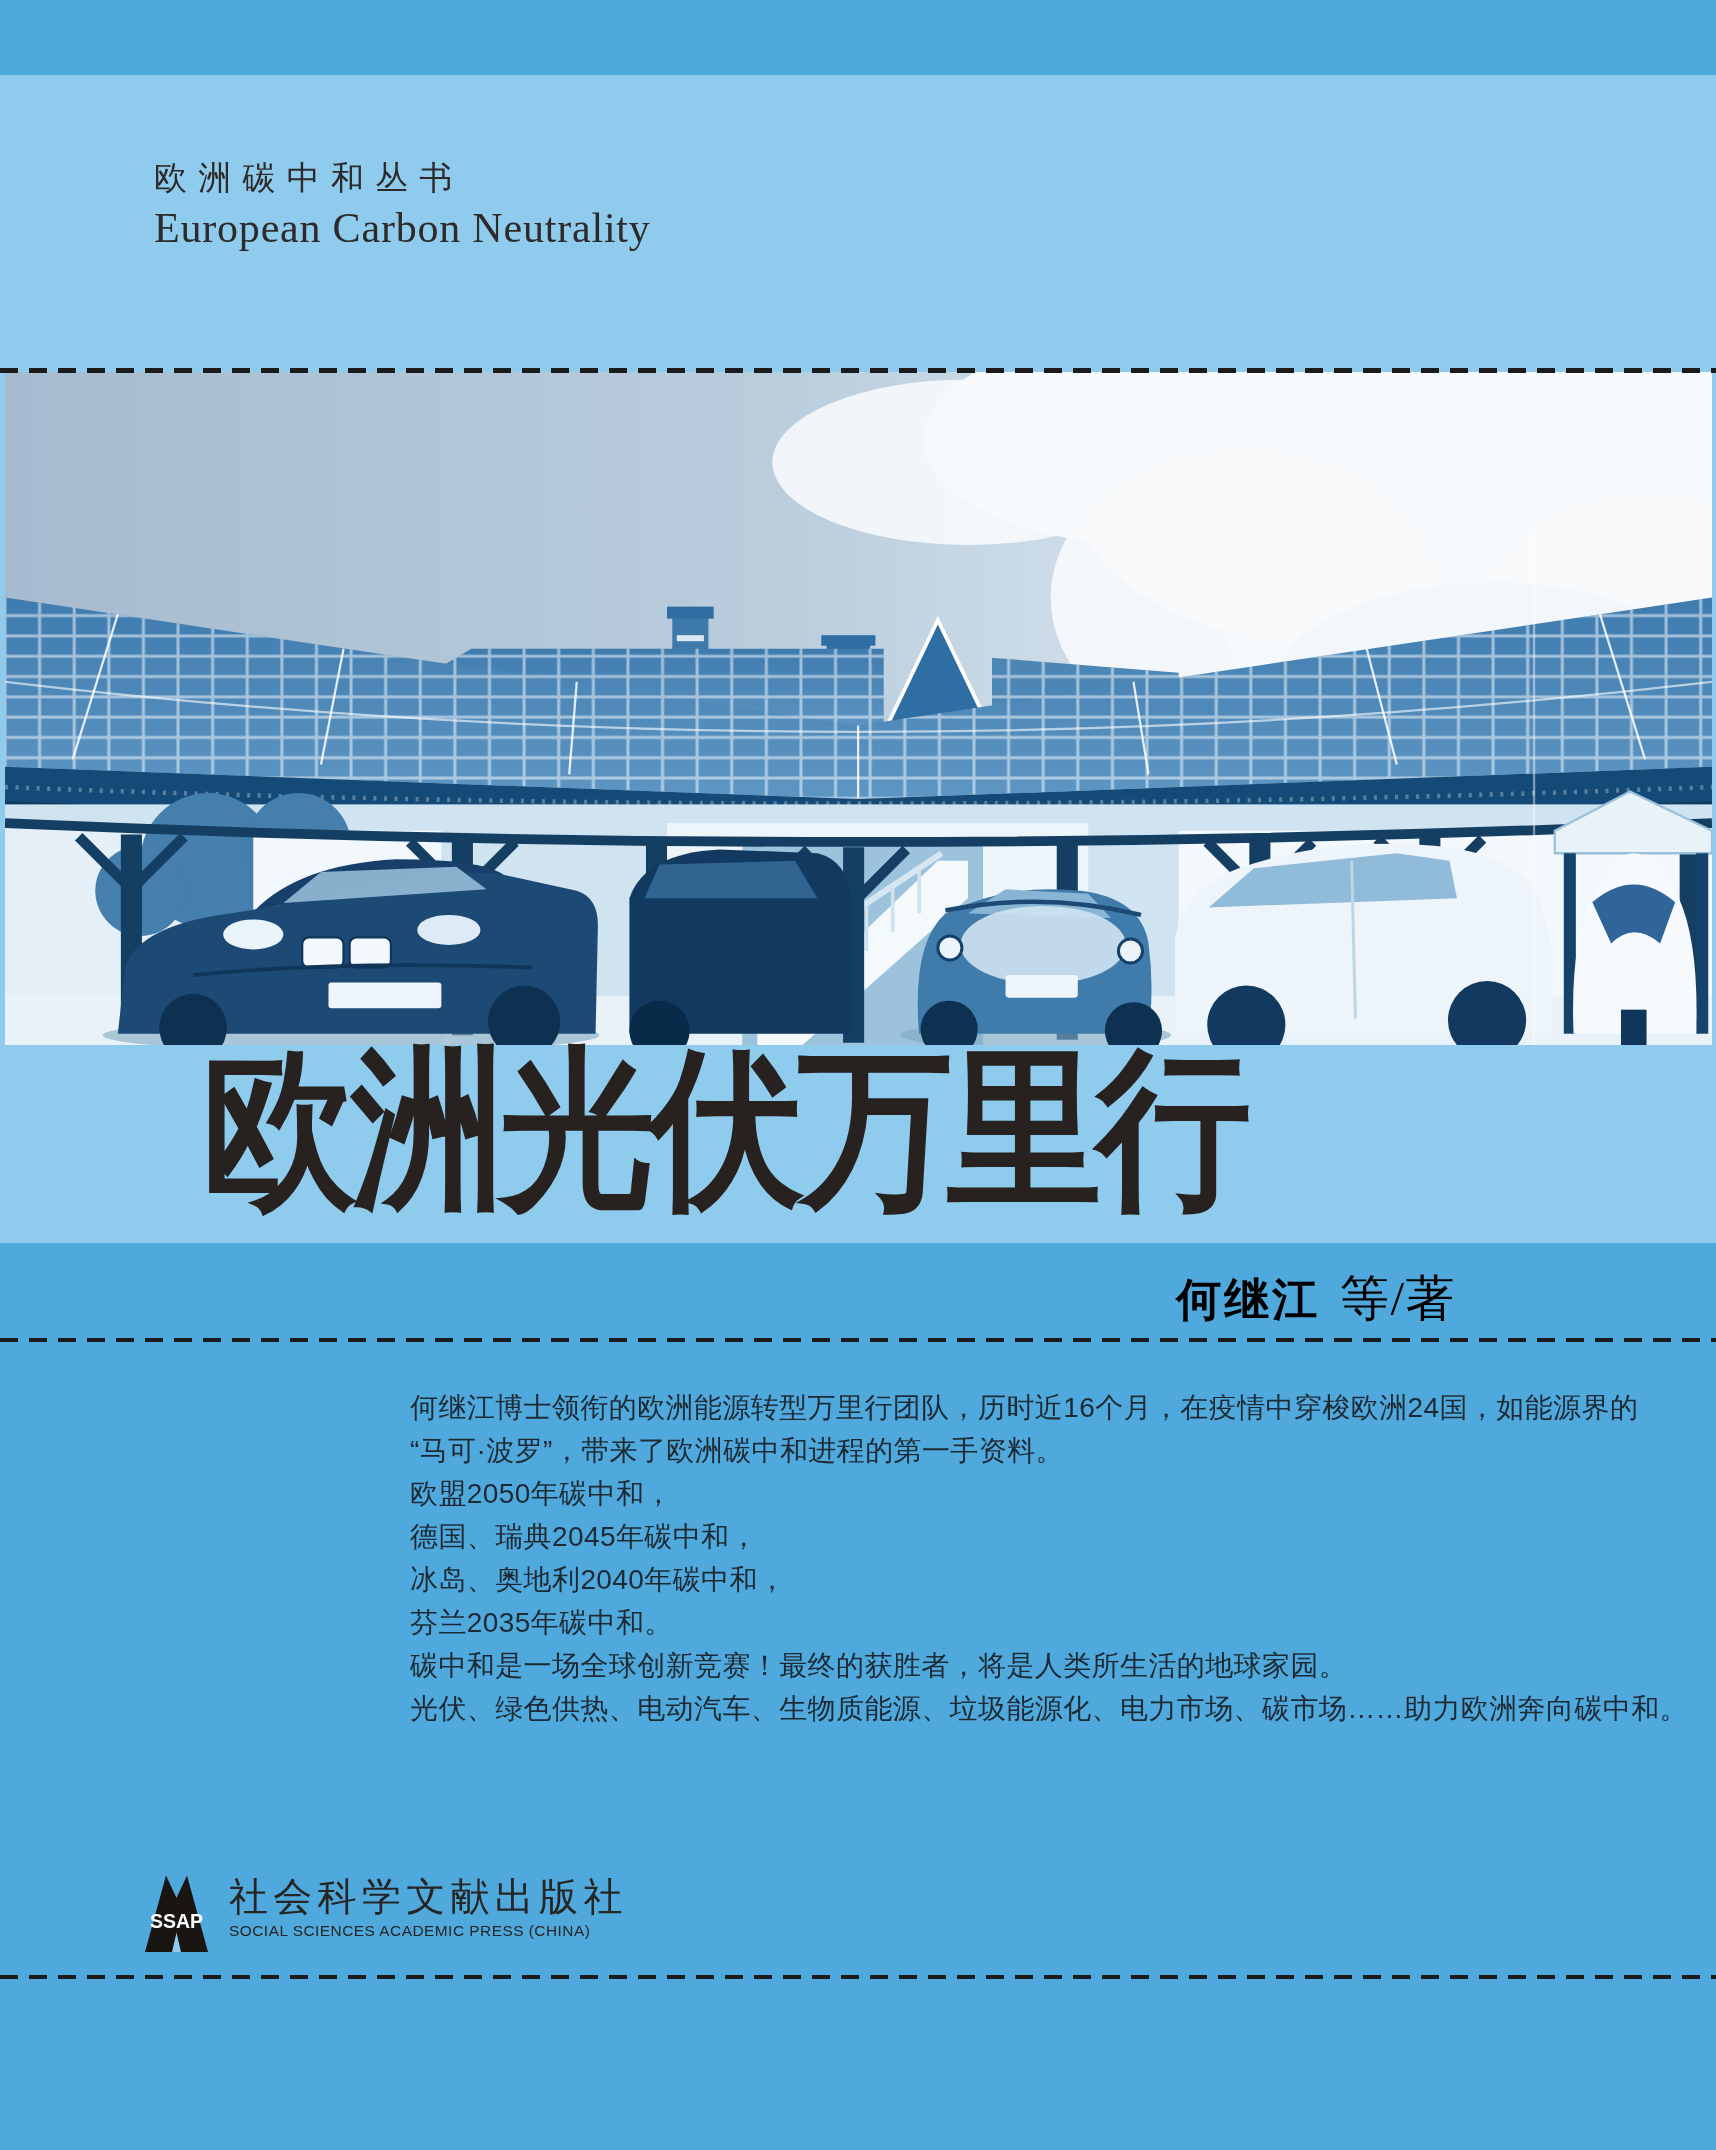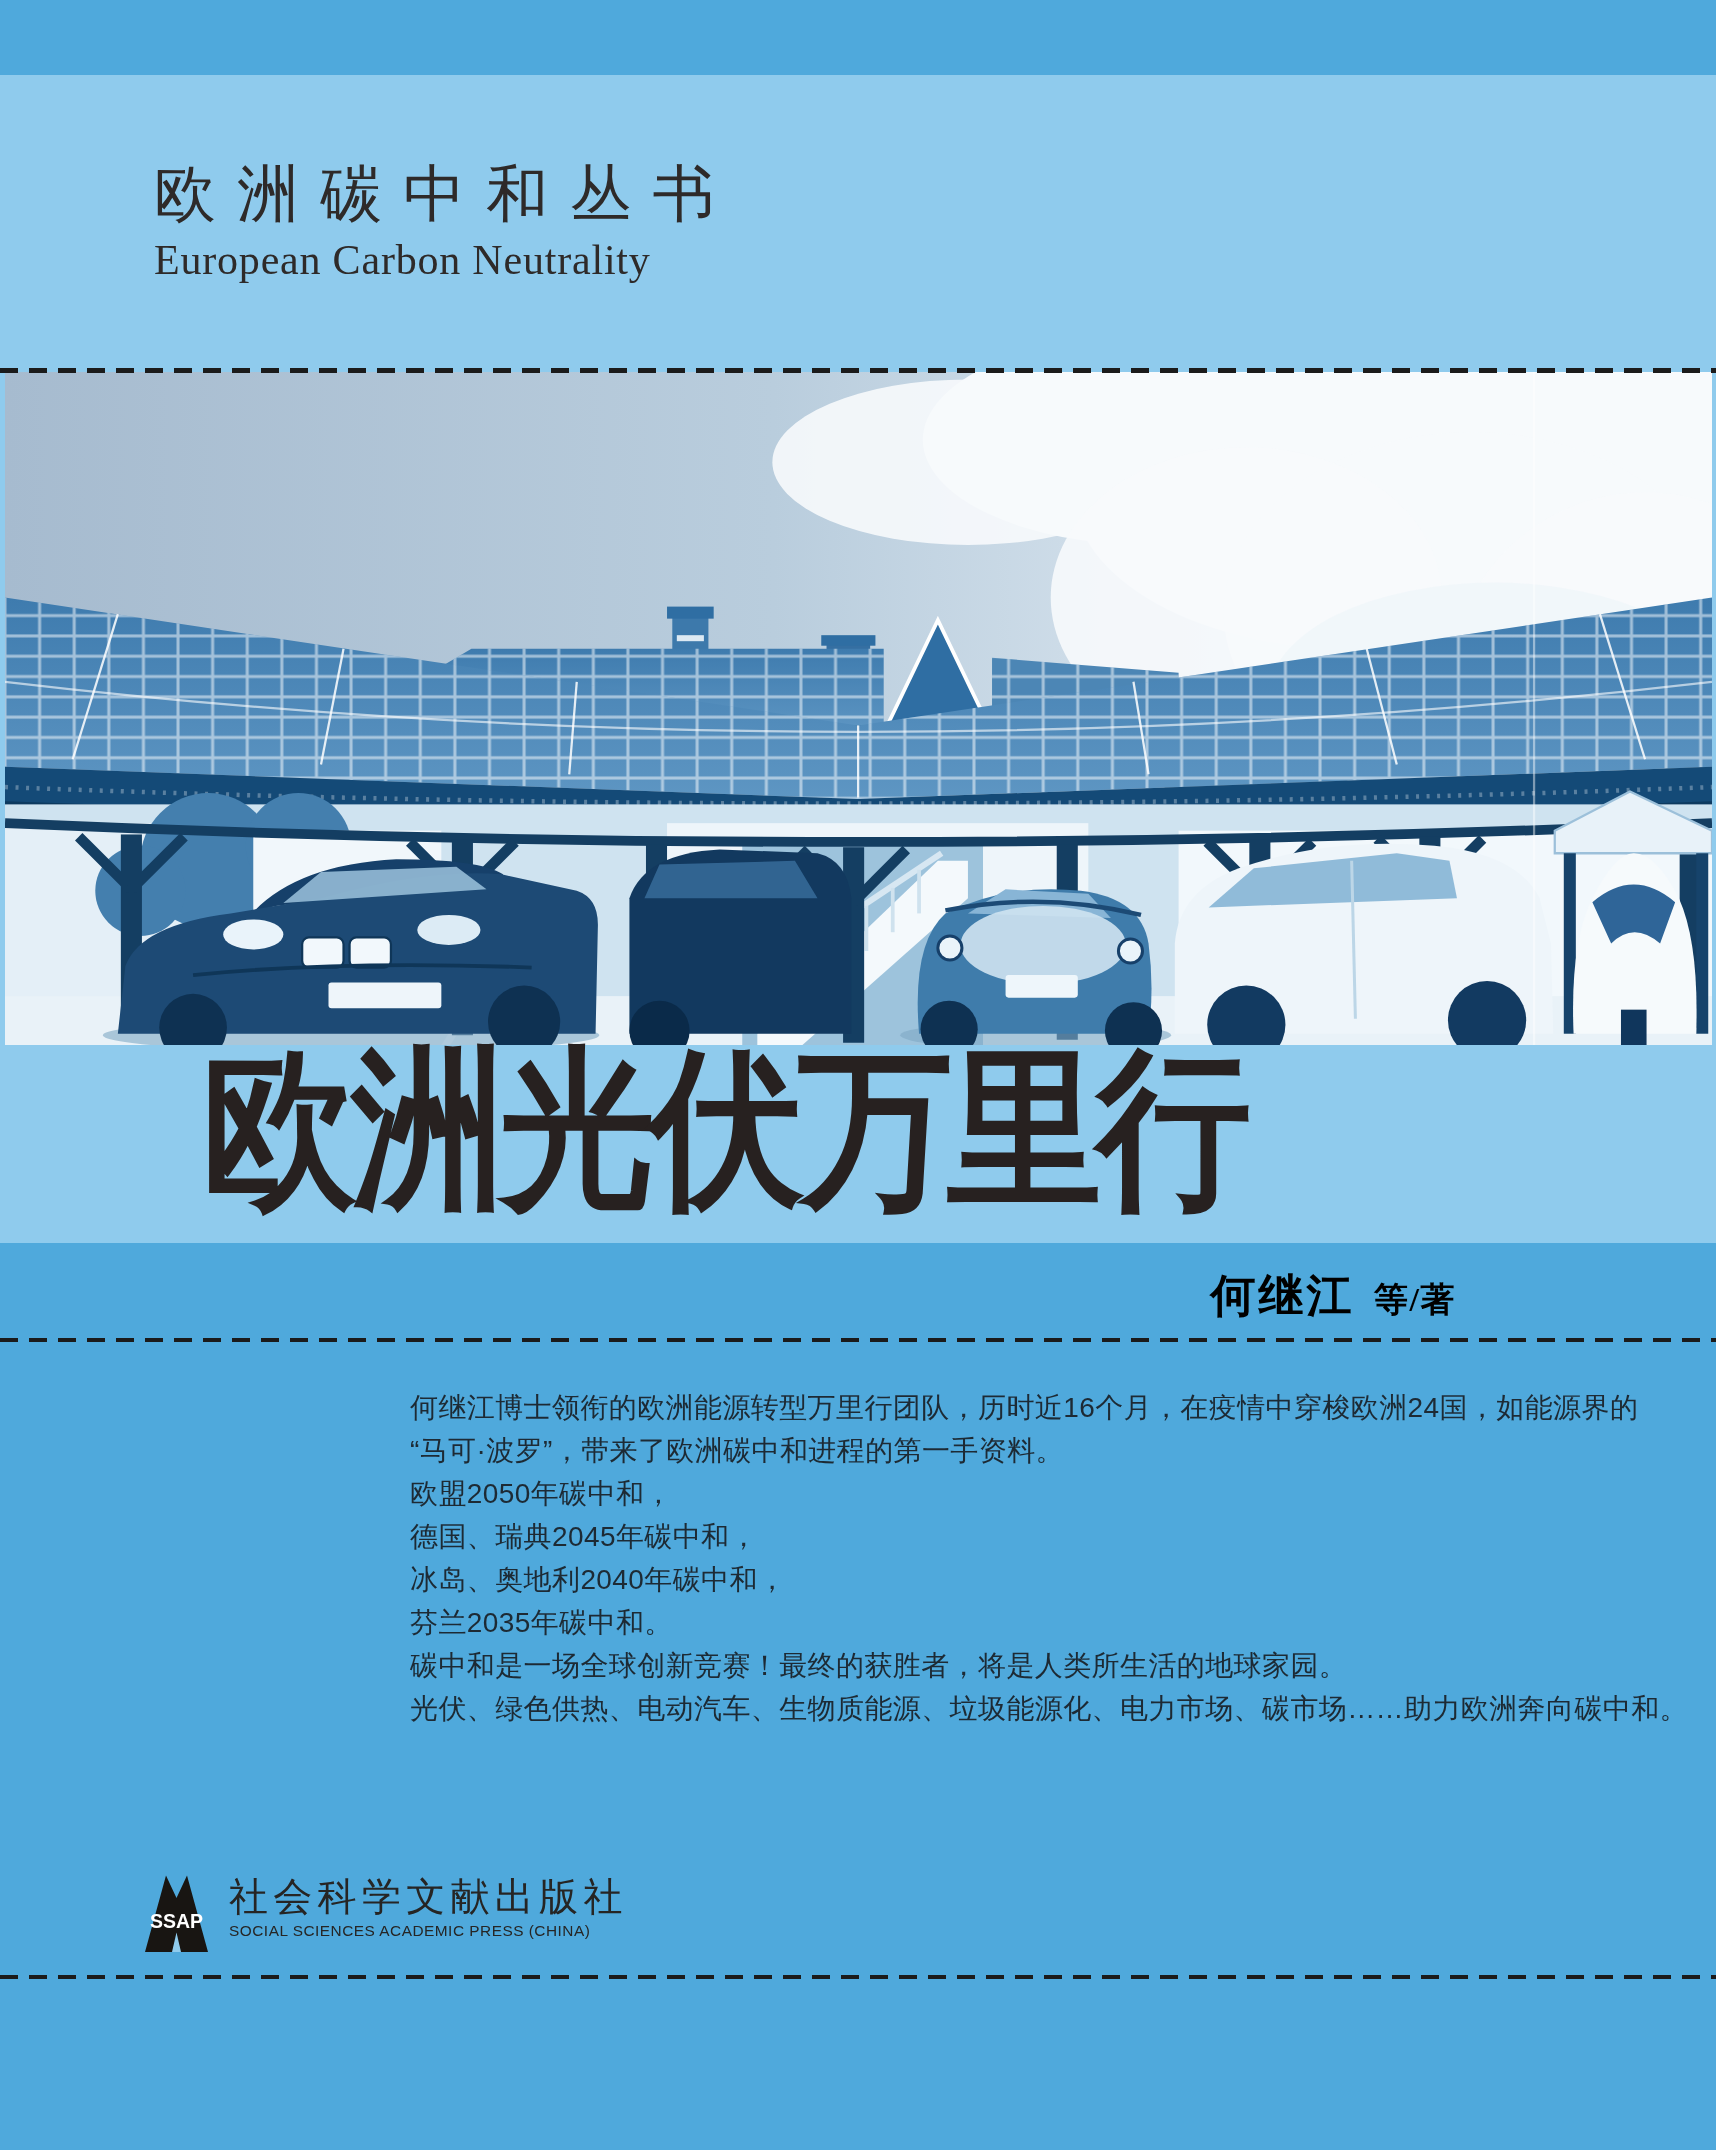--- a/index.html
+++ b/index.html
@@ -19,21 +19,21 @@
   .dash{position:absolute;left:0;width:1716px;height:4.5px;
     background:repeating-linear-gradient(90deg,#1b1b1b 0 18px,transparent 18px 29px);}
   .dash.d1{top:368px;}
   .dash.d2{top:1338px;height:3.8px;}
   .dash.d3{top:1975px;height:3.8px;}
 
   
   .series{position:absolute;left:154px;top:160px;color:#2e2a29;}
   .series-zh{
     font-family:"Liberation Serif", serif;
-    font-size:62px;letter-spacing:0.34em;line-height:1.1;white-space:nowrap;
+    font-size:33px;letter-spacing:0.34em;line-height:1.1;white-space:nowrap;
   }
   .series-en{
     font-family:"Liberation Serif", serif;
     font-size:42px;margin-top:7.5px;letter-spacing:0.8px;white-space:nowrap;
   }
 
   
   .photo{position:absolute;left:4.5px;top:372px;width:1707px;height:673px;}
   .photo svg{display:block;width:100%;height:100%;}
 
@@ -43,21 +43,21 @@
     font-family:"Liberation Serif", serif;
     font-weight:700;color:#272120;
     font-size:155px;letter-spacing:-6px;line-height:182px;
     transform:scaleY(1.12);transform-origin:50% 100%;
     white-space:nowrap;
   }
 
   
   .author{position:absolute;top:1266px;right:260px;display:flex;align-items:baseline;gap:19.6px;color:#000000;}
   .author-name{font-size:45px;font-weight:700;letter-spacing:3px;}
-  .author-suffix{font-family:"Liberation Serif", serif;font-size:34px;font-weight:700;letter-spacing:1.5px;}
+  .author-suffix{font-family:"Liberation Serif", serif;font-size:49px;font-weight:400;letter-spacing:1.5px;}
 
   
   .blurb{
     position:absolute;left:410px;top:1386px;width:1174px;
     font-size:28px;line-height:43px;color:#1d2a34;font-weight:500;
     letter-spacing:0.4px;
   }
   .blurb div{white-space:nowrap;}
 
   

